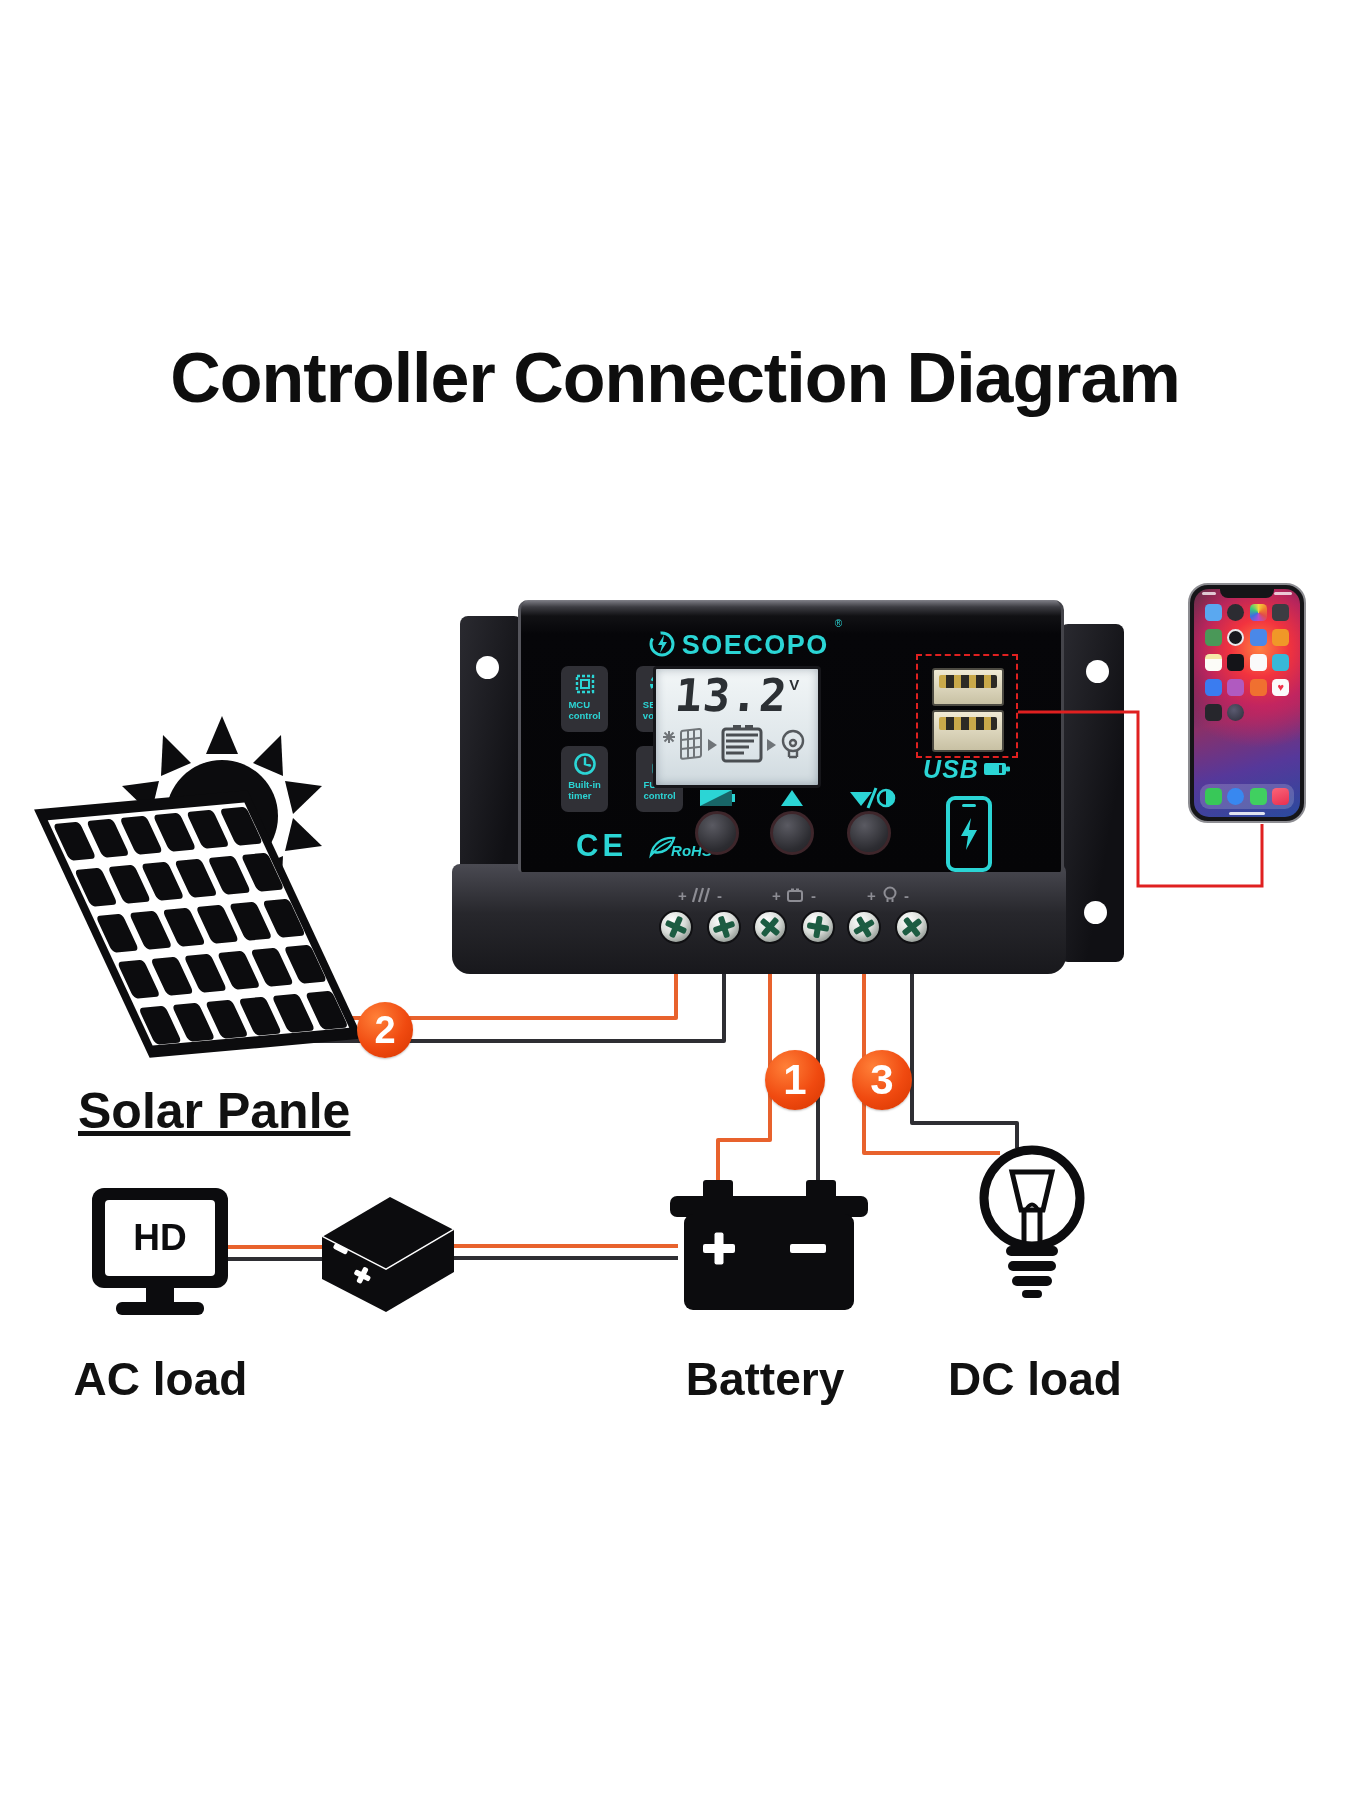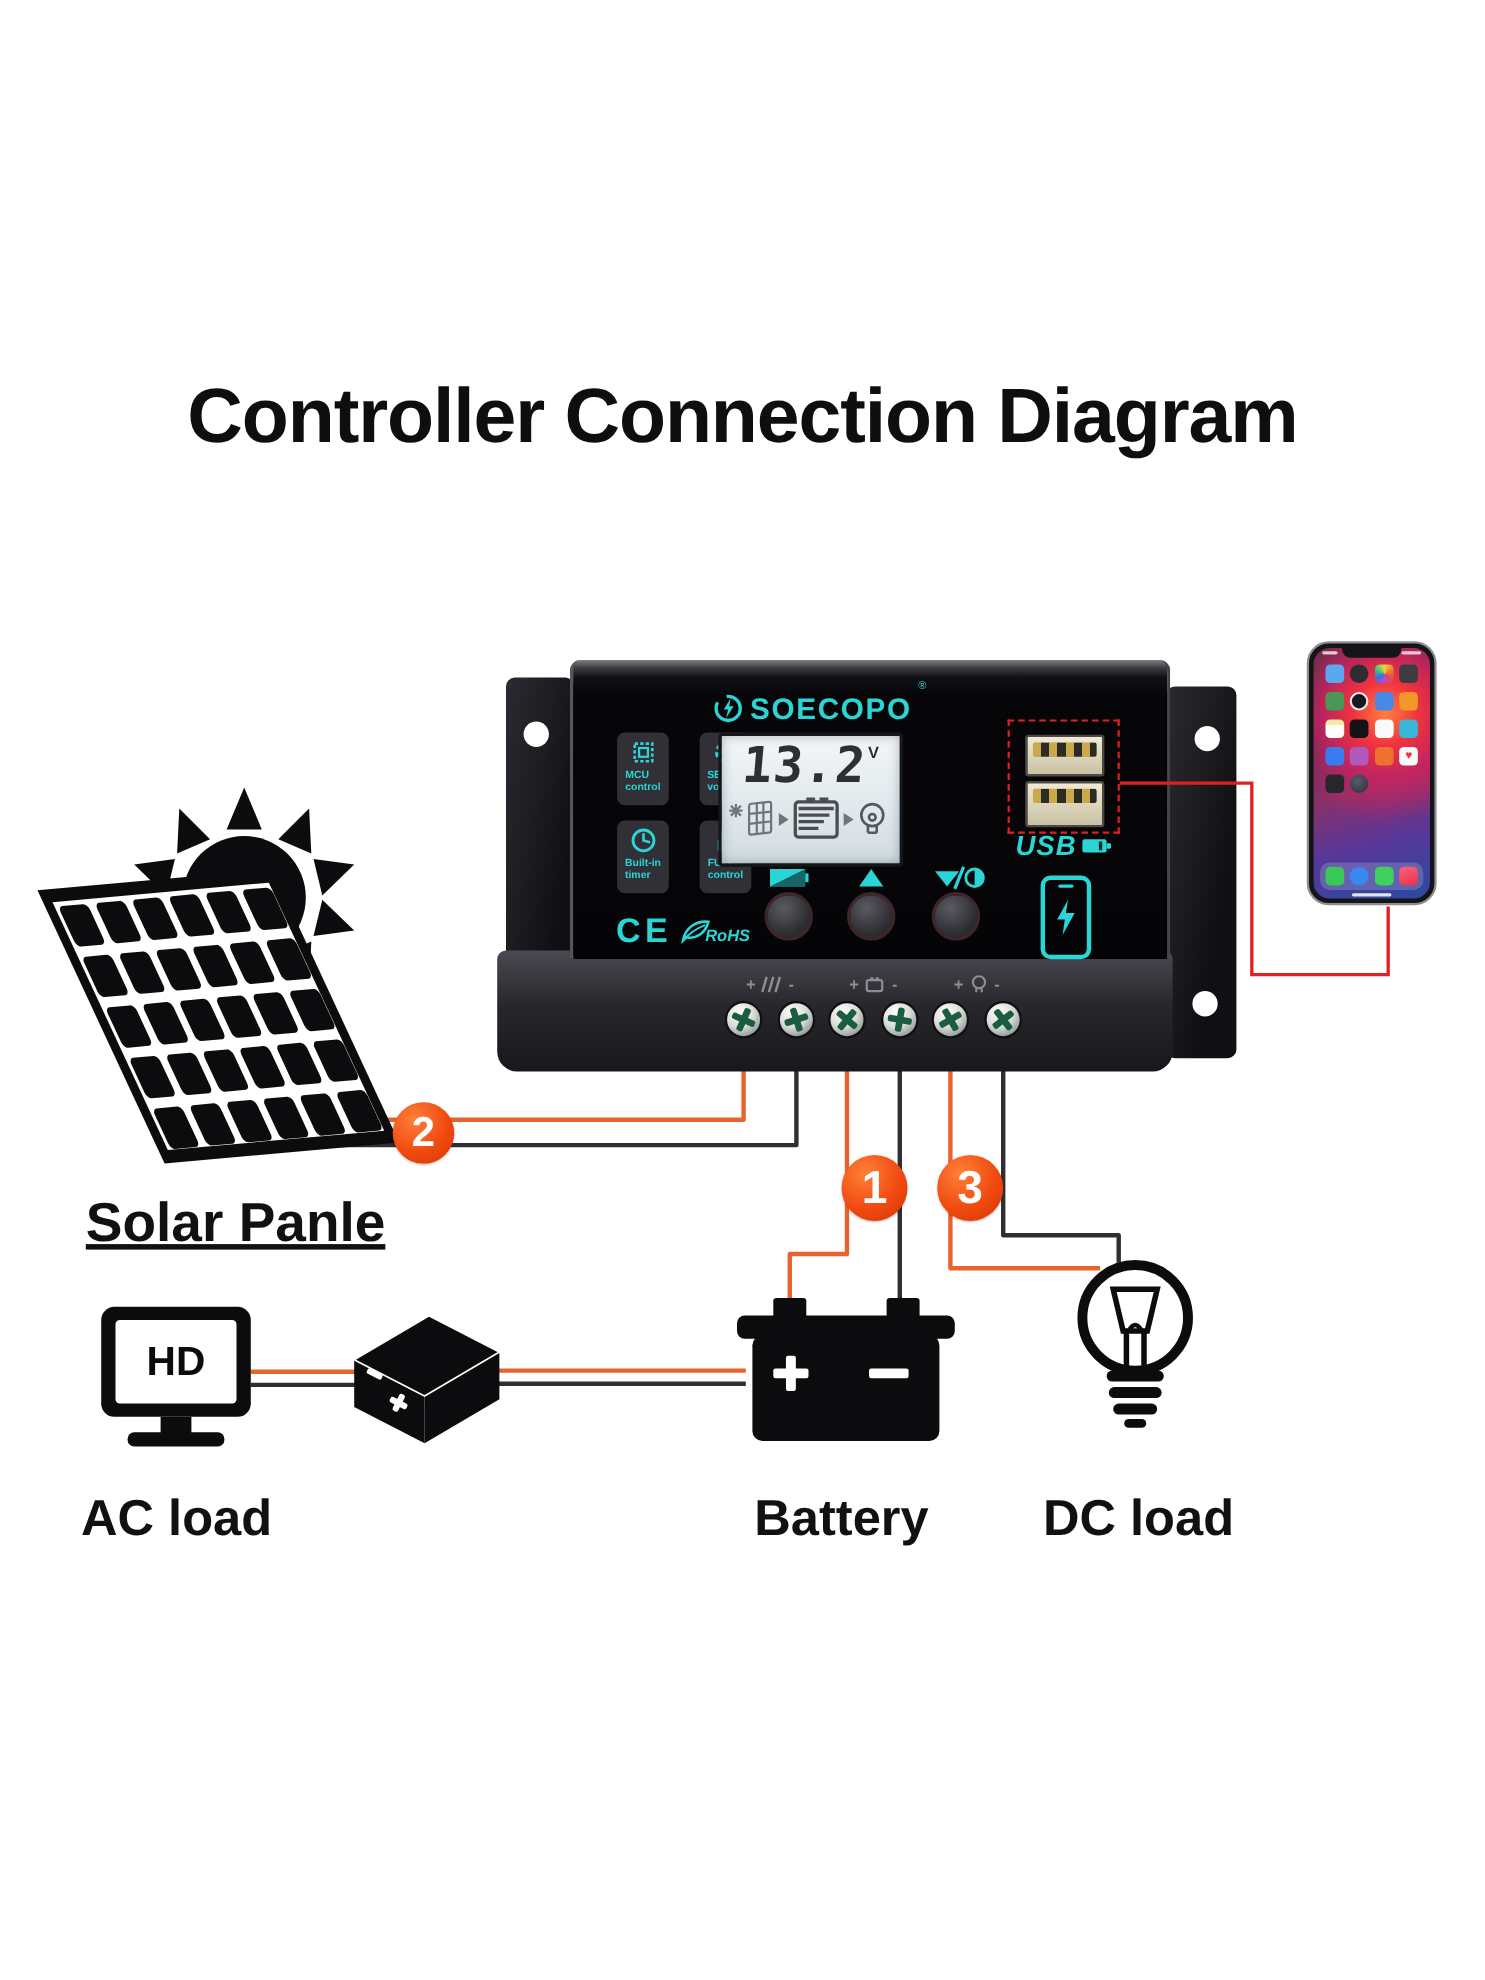--- a/index.html
+++ b/index.html
@@ -28,21 +28,21 @@
         justify-content:center;gap:6px;color:#2bd5d5;}
   .logo .brand{font-size:27px;font-weight:700;letter-spacing:1.5px;}
   .logo sup{font-size:10px;margin-top:-12px;}
 
   
   .fbadge{width:47px;height:66px;background:#303036;border-radius:7px;z-index:5;
           display:flex;flex-direction:column;align-items:center;padding-top:5px;box-sizing:border-box;}
   .fbadge .txt{margin-top:3px;font-size:9.5px;line-height:10.5px;font-weight:700;color:#2bd5d5;text-align:left;}
 
   
-  .certs{left:560px;top:824px;width:150px;height:44px;z-index:5;display:flex;align-items:center;gap:6px;color:#2bd5d5;}
+  .certs{left:576px;top:824px;width:150px;height:44px;z-index:5;display:flex;align-items:center;gap:20px;color:#2bd5d5;}
   .ce{font-size:31px;font-weight:700;letter-spacing:4px;}
   .rohs{display:flex;align-items:flex-end;}
   .rohs .rtxt{font-size:15px;font-weight:700;font-style:italic;margin-left:-6px;}
 
   
   .lcd{left:653px;top:666px;width:168px;height:122px;z-index:5;border-radius:4px;border:3px solid #16161a;
        background:linear-gradient(180deg,#f2f6f7,#dde5e9 70%,#cfd9de);box-sizing:border-box;
        display:flex;flex-direction:column;align-items:center;box-shadow:inset 0 0 10px rgba(40,60,80,.35);}
   .volt{margin-top:4px;display:flex;align-items:flex-start;}
   .volt .digits{font-family:"DejaVu Sans Mono",monospace;font-weight:700;font-size:45px;line-height:46px;

